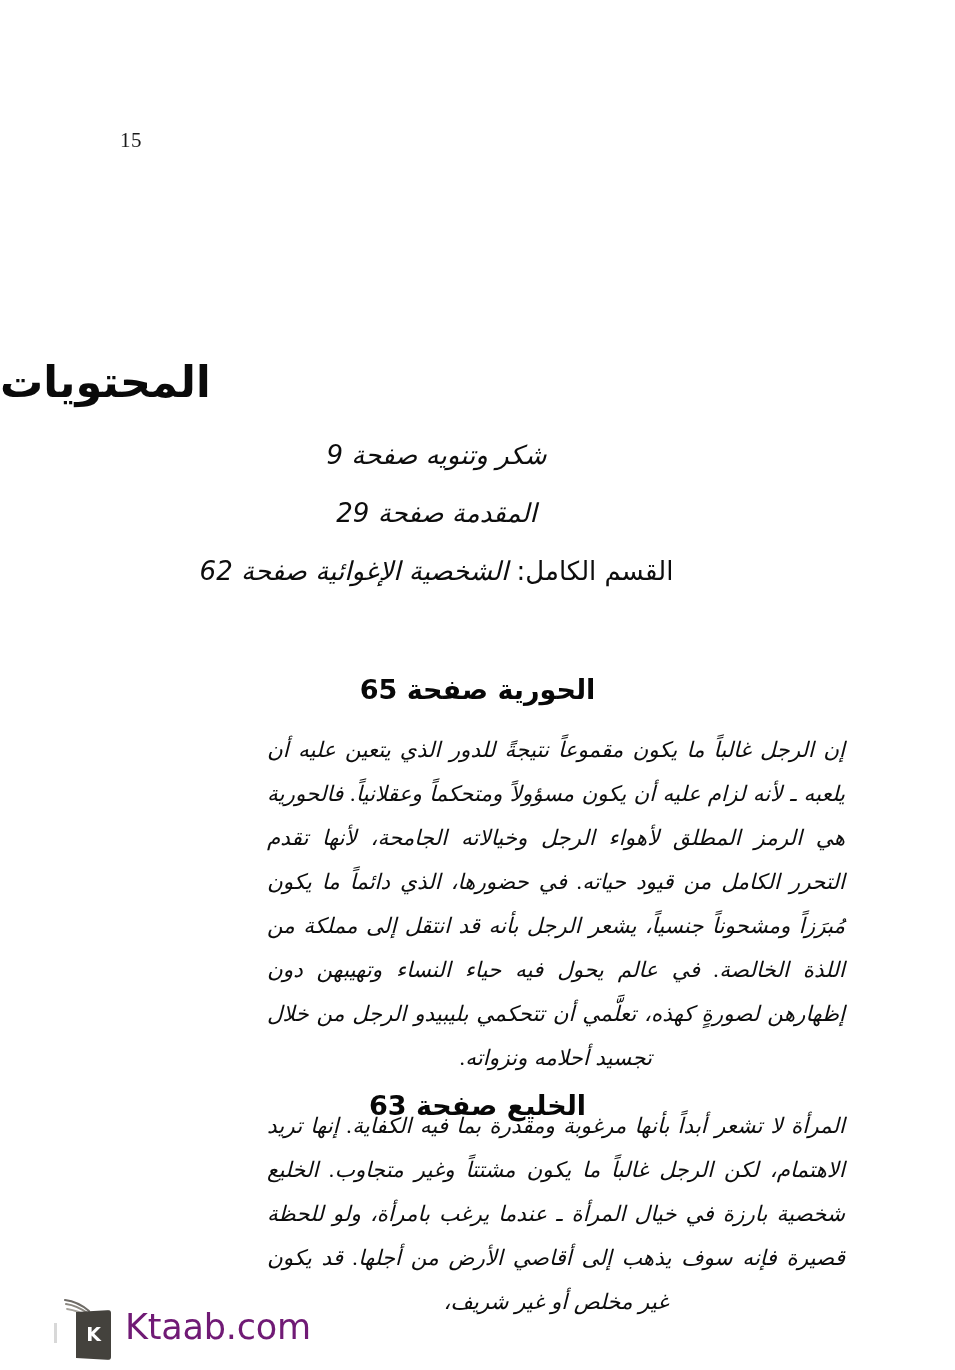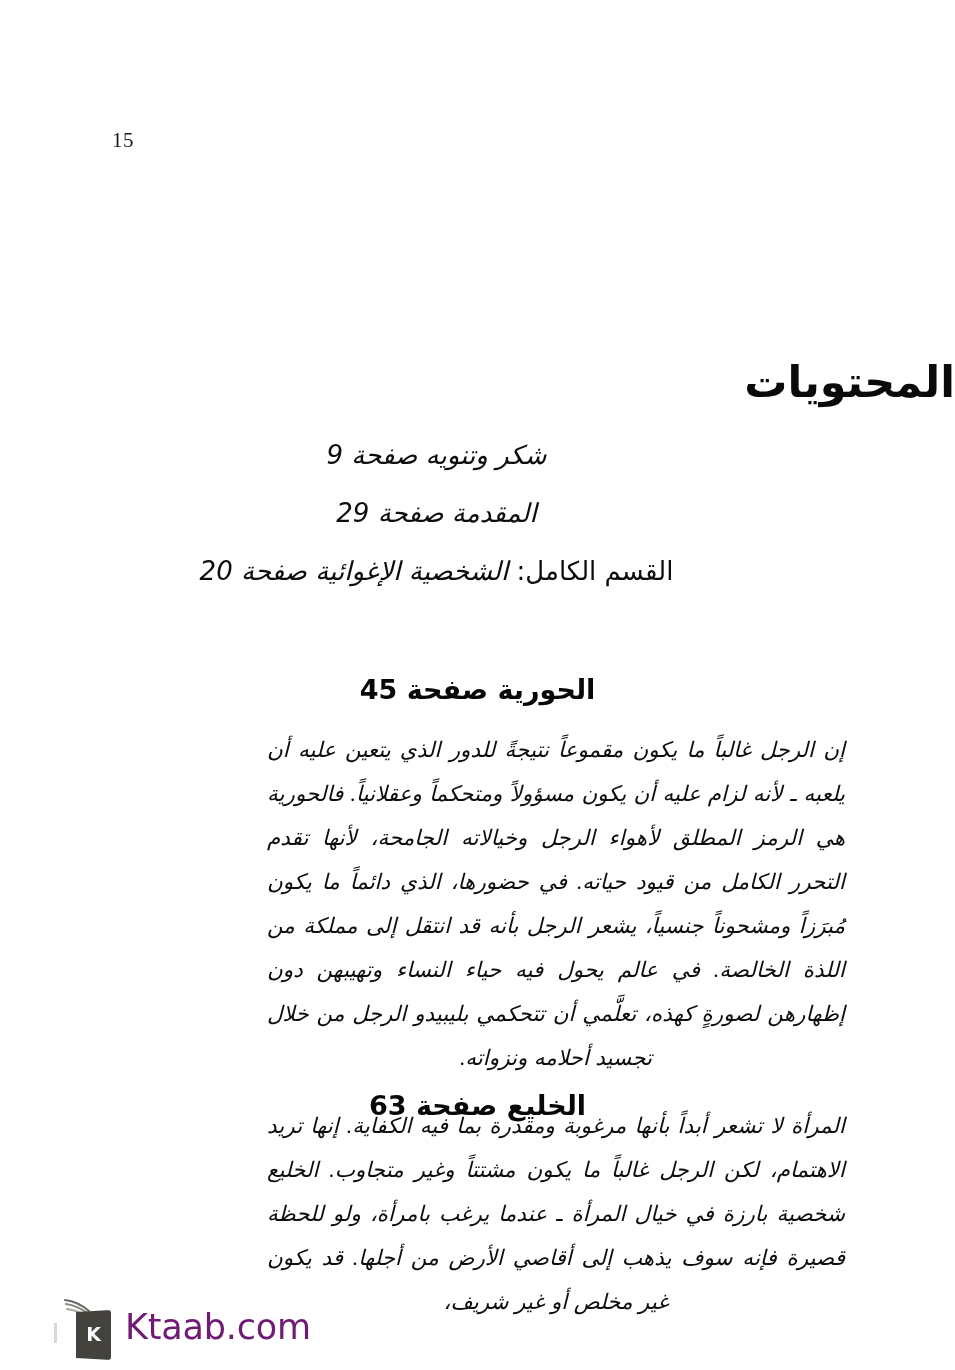--- a/index.html
+++ b/index.html
@@ -17,35 +17,35 @@
     background: #ffffff;
     overflow: hidden;
     font-family: "Liberation Serif", "DejaVu Serif", serif;
     color: #000000;
   }
 
   
   .folio {
     position: absolute;
     top: 128px;
-    left: 112px;
+    left: 120px;
     direction: ltr;
     font-family: "Liberation Serif", "DejaVu Serif", serif;
     font-size: 21px;
     color: #1a1a1a;
     letter-spacing: 0.5px;
   }
 
   
   .title {
     position: absolute;
     top: 330px;
     left: 0;
     width: 955px;
-    text-align: right;
+    text-align: left;
     font-family: "DejaVu Sans", "Liberation Sans", sans-serif;
     font-weight: 700;
     font-size: 43px;
     line-height: 1.1;
     color: #0a0a0a;
     direction: rtl;
   }
 
   
   .toc {
@@ -192,26 +192,26 @@
     <div class="toc-entry">
       <span>شكر وتنويه صفحة 9</span>
     </div>
 
     <div class="toc-entry">
       <span>المقدمة صفحة 29</span>
     </div>
 
     <div class="toc-entry">
       <span class="lead-plain">القسم الكامل:</span>
-      <span>الشخصية الإغوائية صفحة 20</span>
+      <span>الشخصية الإغوائية صفحة 62</span>
     </div>
 
   </div>
 
-  <h2 class="chapter-heading" id="heading-siren">الحورية صفحة 45</h2>
+  <h2 class="chapter-heading" id="heading-siren">الحورية صفحة 65</h2>
 
   <p class="body-par" id="par-siren">إن الرجل غالباً ما يكون مقموعاً نتيجةً للدور الذي يتعين عليه أن يلعبه ـ لأنه لزام عليه أن يكون مسؤولاً ومتحكماً وعقلانياً. فالحورية هي الرمز المطلق لأهواء الرجل وخيالاته الجامحة، لأنها تقدم التحرر الكامل من قيود حياته. في حضورها، الذي دائماً ما يكون مُبرَزاً ومشحوناً جنسياً، يشعر الرجل بأنه قد انتقل إلى مملكة من اللذة الخالصة. في عالم يحول فيه حياء النساء وتهيبهن دون إظهارهن لصورةٍ كهذه، تعلَّمي أن تتحكمي بليبيدو الرجل من خلال تجسيد أحلامه ونزواته.</p>
 
   <h2 class="chapter-heading" id="heading-rake">الخليع صفحة 63</h2>
 
   <p class="body-par" id="par-rake">المرأة لا تشعر أبداً بأنها مرغوبة ومقدرة بما فيه الكفاية. إنها تريد الاهتمام، لكن الرجل غالباً ما يكون مشتتاً وغير متجاوب. الخليع شخصية بارزة في خيال المرأة ـ عندما يرغب بامرأة، ولو للحظة قصيرة فإنه سوف يذهب إلى أقاصي الأرض من أجلها. قد يكون غير مخلص أو غير شريف،</p>
 
   <div class="edge-tick"></div>
 
   <div class="watermark">

